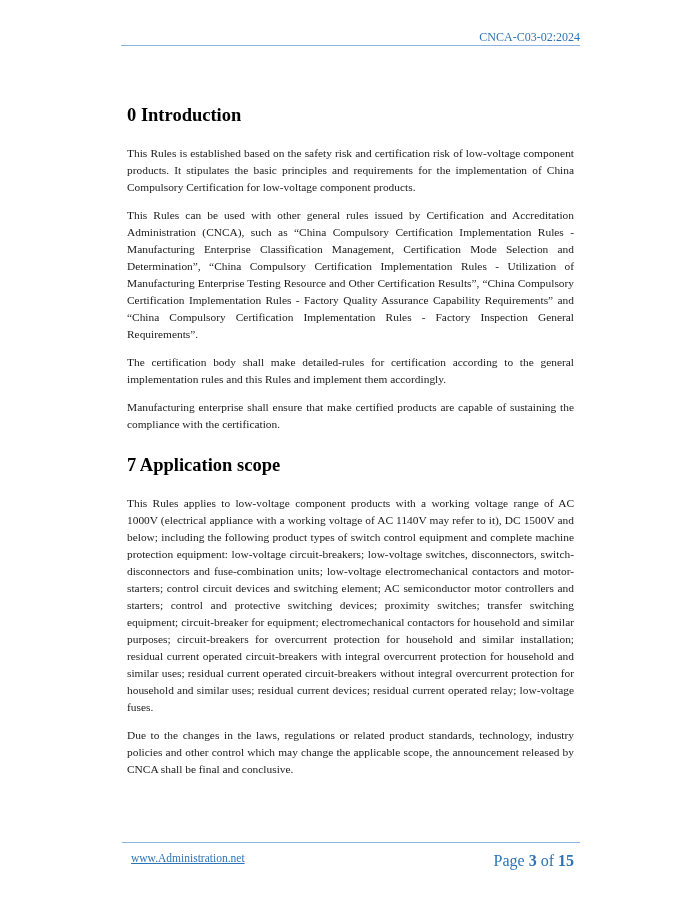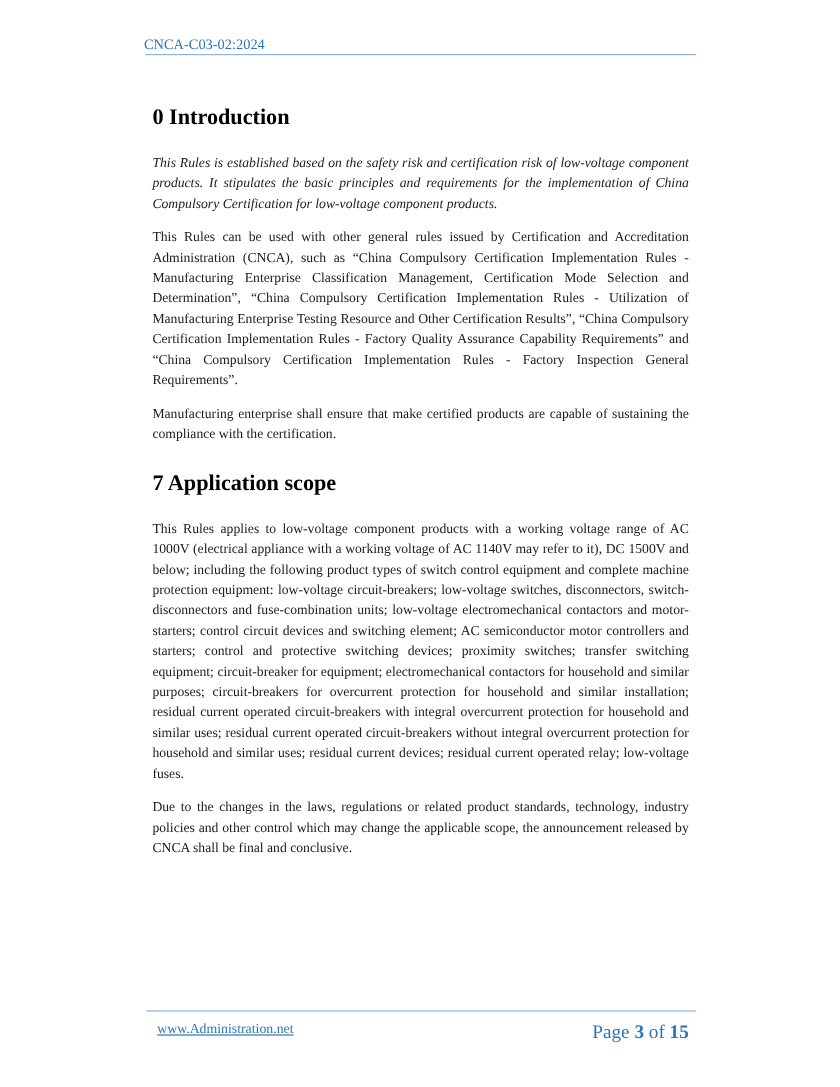--- a/index.html
+++ b/index.html
@@ -3,21 +3,21 @@
   <meta charset="utf-8">
   <style>
     html, body { margin: 0; padding: 0; background: #ffffff; }
     body {
       width: 700px; height: 906px; position: relative; overflow: hidden;
       font-family: "Liberation Serif", "DejaVu Serif", serif;
       color: #1a1a1a;
     }
     .header {
       position: absolute; left: 120px; top: 30px; width: 460px;
-      text-align: left; font-size: 12px; color: #2e74b5;
+      text-align: right; font-size: 12px; color: #2e74b5;
     }
     .header-rule {
       position: absolute; left: 121px; top: 45px; width: 459px; height: 0;
       border-top: 1px solid #8db3e2;
     }
     .content {
       position: absolute; left: 127px; top: 86px; width: 447px;
     }
     h1 {
       font-family: "Liberation Serif", serif;
@@ -42,23 +42,24 @@
     }
     .footer-page b { font-weight: bold; }
   </style>
 </head>
 <body>
 
 <div class="header">CNCA-C03-02:2024</div>
 <div class="header-rule"></div>
 
 <div class="content">
-  <h1 style="margin-top:0;">0 Introduction</h1>
-  <p style="margin-top:18px;font-style:italic;">This Rules is established based on the safety risk and certification risk of low-voltage component products. It stipulates the basic principles and requirements for the implementation of China Compulsory Certification for low-voltage component products.</p>
+  <h1 style="margin-top:17px;">0 Introduction</h1>
+  <p style="margin-top:18px;">This Rules is established based on the safety risk and certification risk of low-voltage component products. It stipulates the basic principles and requirements for the implementation of China Compulsory Certification for low-voltage component products.</p>
   <p style="margin-top:11px;">This Rules can be used with other general rules issued by Certification and Accreditation Administration (CNCA), such as “China Compulsory Certification Implementation Rules - Manufacturing Enterprise Classification Management, Certification Mode Selection and Determination”, “China Compulsory Certification Implementation Rules - Utilization of Manufacturing Enterprise Testing Resource and Other Certification Results”, “China Compulsory Certification Implementation Rules - Factory Quality Assurance Capability Requirements” and “China Compulsory Certification Implementation Rules - Factory Inspection General Requirements”.</p>
+  <p style="margin-top:11px;">The certification body shall make detailed-rules for certification according to the general implementation rules and this Rules and implement them accordingly.</p>
   <p style="margin-top:11px;">Manufacturing enterprise shall ensure that make certified products are capable of sustaining the compliance with the certification.</p>
 
   <h1 style="margin-top:20px;">7 Application scope</h1>
   <p style="margin-top:18px;">This Rules applies to low-voltage component products with a working voltage range of AC 1000V (electrical appliance with a working voltage of AC 1140V may refer to it), DC 1500V and below; including the following product types of switch control equipment and complete machine protection equipment: low-voltage circuit-breakers; low-voltage switches, disconnectors, switch-disconnectors and fuse-combination units; low-voltage electromechanical contactors and motor-starters; control circuit devices and switching element; AC semiconductor motor controllers and starters; control and protective switching devices; proximity switches; transfer switching equipment; circuit-breaker for equipment; electromechanical contactors for household and similar purposes; circuit-breakers for overcurrent protection for household and similar installation; residual current operated circuit-breakers with integral overcurrent protection for household and similar uses; residual current operated circuit-breakers without integral overcurrent protection for household and similar uses; residual current devices; residual current operated relay; low-voltage fuses.</p>
   <p style="margin-top:11px;">Due to the changes in the laws, regulations or related product standards, technology, industry policies and other control which may change the applicable scope, the announcement released by CNCA shall be final and conclusive.</p>
 </div>
 
 <div class="footer-rule"></div>
 <a class="footer-link">www.Administration.net</a>
 <div class="footer-page">

